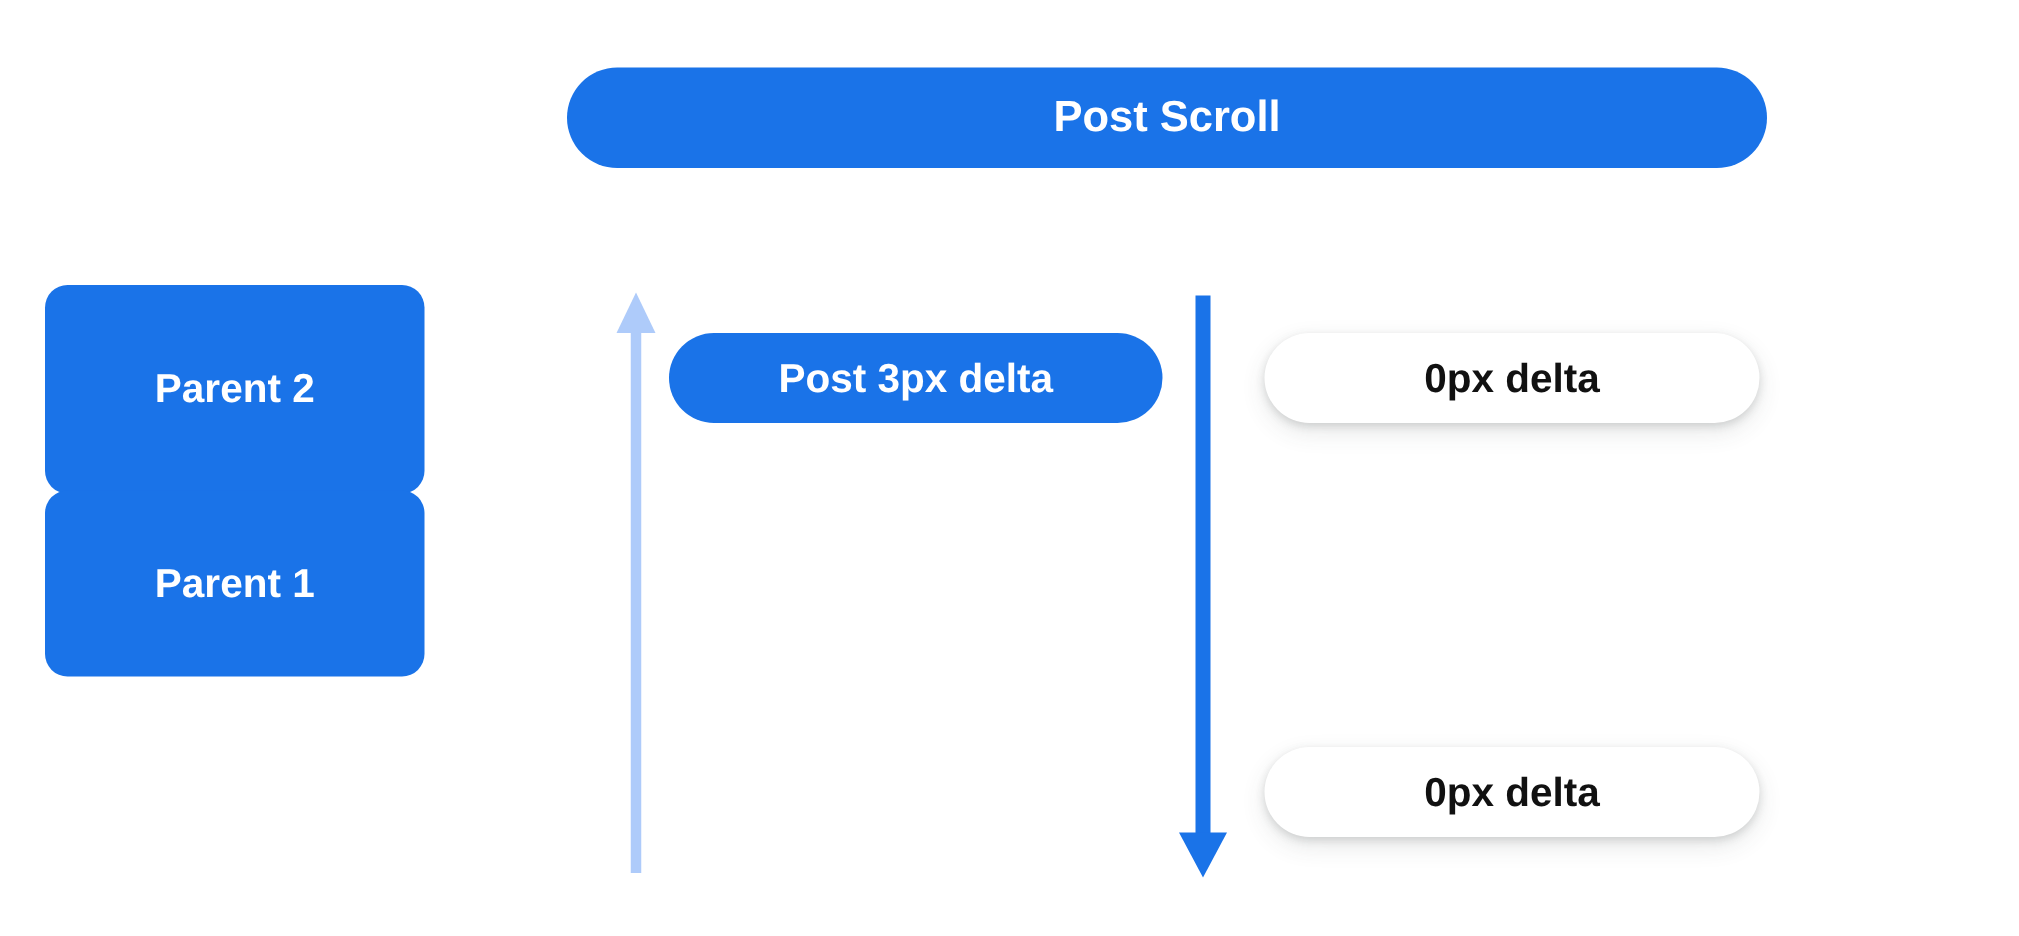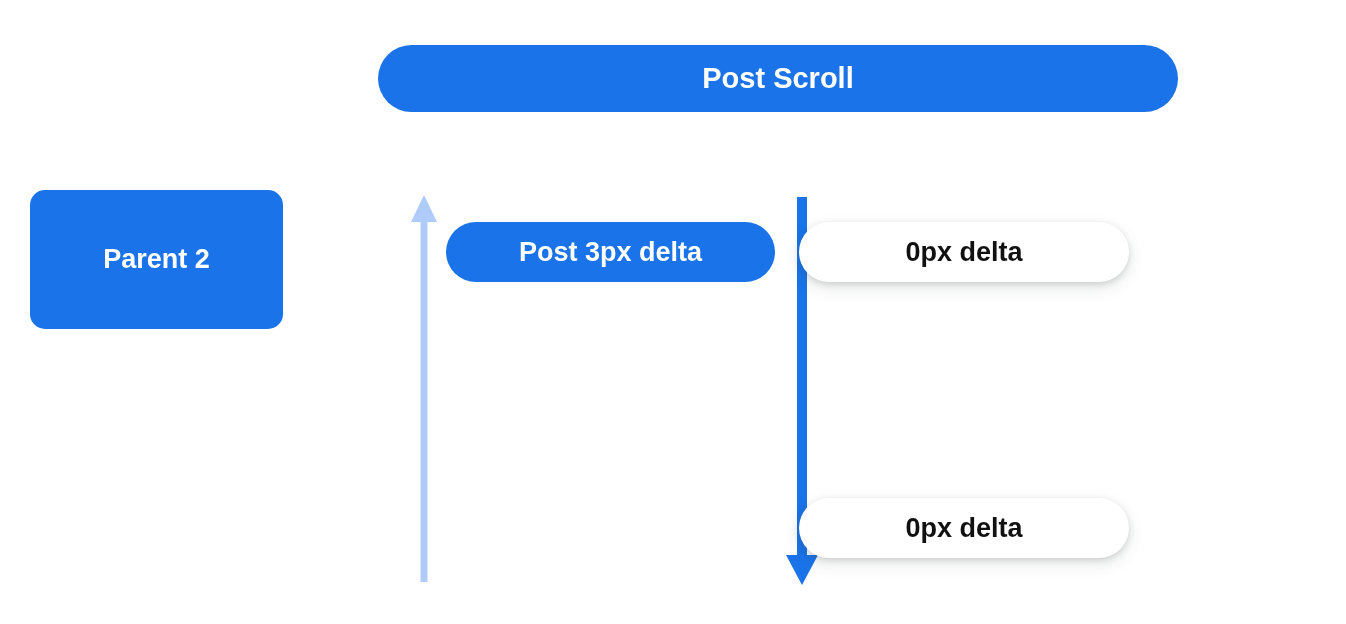--- a/index.html
+++ b/index.html
@@ -69,21 +69,21 @@
   .pill.blue{
     left:446px;
     width:329px;
     background:var(--accent-blue);
     color:var(--text-on-blue);
   }
   .pill.used-delta{ top:222px; }
   .pill.no-delta{ top:360px; }
   
   .pill.white{
-    left:799px;
+    left:843px;
     width:330px;
     background:var(--bg);
     color:var(--text-dark);
     box-shadow:0 2px 6px rgba(60,64,67,.18), 0 6px 16px rgba(60,64,67,.12);
   }
   .pill.zero-top{ top:222px; }
   .pill.zero-bottom{ top:498px; }
   
   .arrow{ position:absolute; }
   .arrow .line{
@@ -134,20 +134,23 @@
 <div class="canvas">
 
   <div class="header-pill centered">
     <span>Post Scroll</span>
   </div>
 
   <div class="box solid parent-2 centered">
     <span>Parent 2</span>
   </div>
 
+  <div class="box solid parent-1 centered">
+    <span>Parent 1</span>
+  </div>
 
 
   <div class="arrow up-light">
     <div class="head"></div>
     <div class="line"></div>
   </div>
 
   <div class="pill blue used-delta centered">
     <span>Post 3px delta</span>
   </div>

